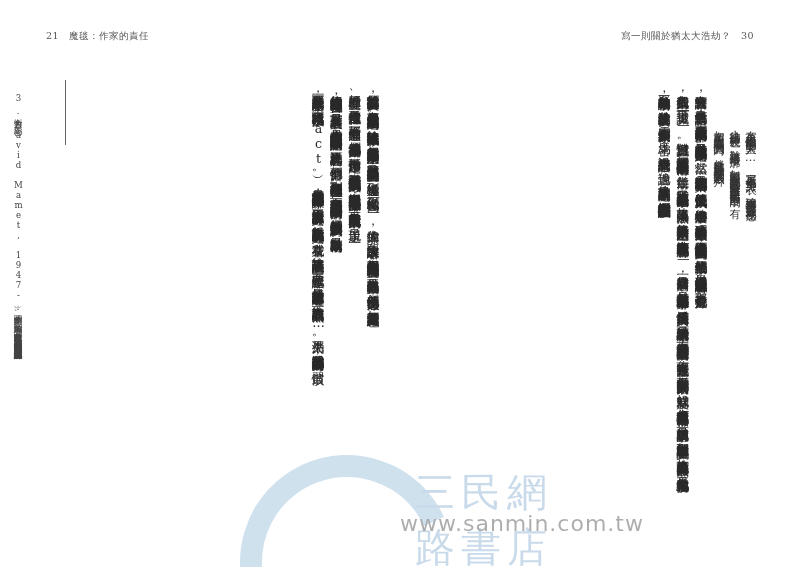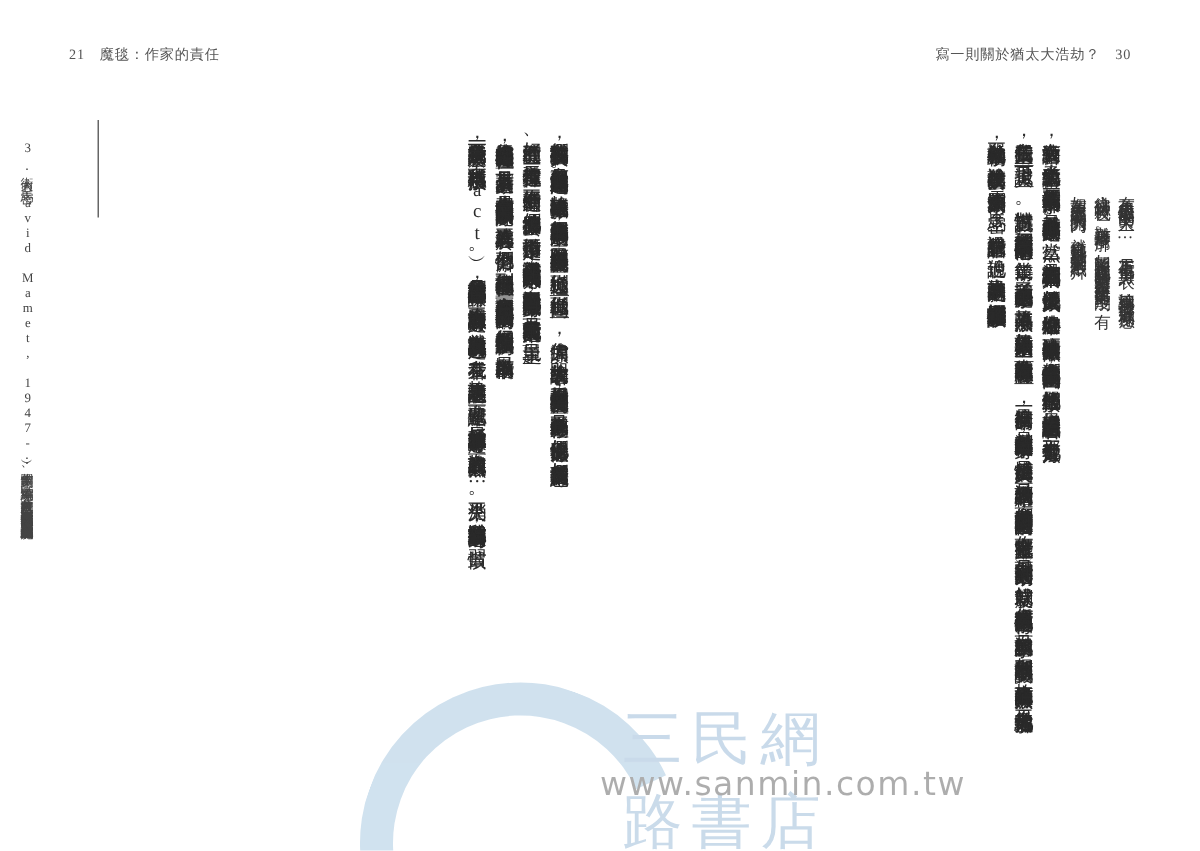--- a/index.html
+++ b/index.html
@@ -1,18 +1,18 @@
 <!DOCTYPE html>
 <html><head>
 <meta charset="utf-8">
 <style>
   html, body { margin:0; padding:0; }
   body { width:800px; height:567px; background:#ffffff; position:relative; overflow:hidden;
          font-family:"DejaVu Serif", serif; color:#2a2a2a; }
-  .page { position:absolute; top:0; height:567px;font-family:Liberation Serif, serif; }
+  .page { position:absolute; top:0; height:567px; }
   .page-left { left:0; width:400px; }
   .page-right { left:400px; width:400px; }
   .header { position:absolute; top:30px; font-size:9.5px; color:#555; letter-spacing:0.5px; white-space:nowrap; }
   .header-left { left:36px; }
   .header-right { right:36px; }
   .header .num { margin:0 10px; }
   .vcol-wrap { position:absolute; top:60px; writing-mode:vertical-rl; text-orientation:upright; }
   .para { font-size:12.6px; line-height:18.3px; letter-spacing:0.3px; margin:0; }
   .para.indent { text-indent:2em; }
   .quote { font-size:11px; line-height:16px; letter-spacing:1.2px; color:#333; text-indent:2em; margin:0; }

